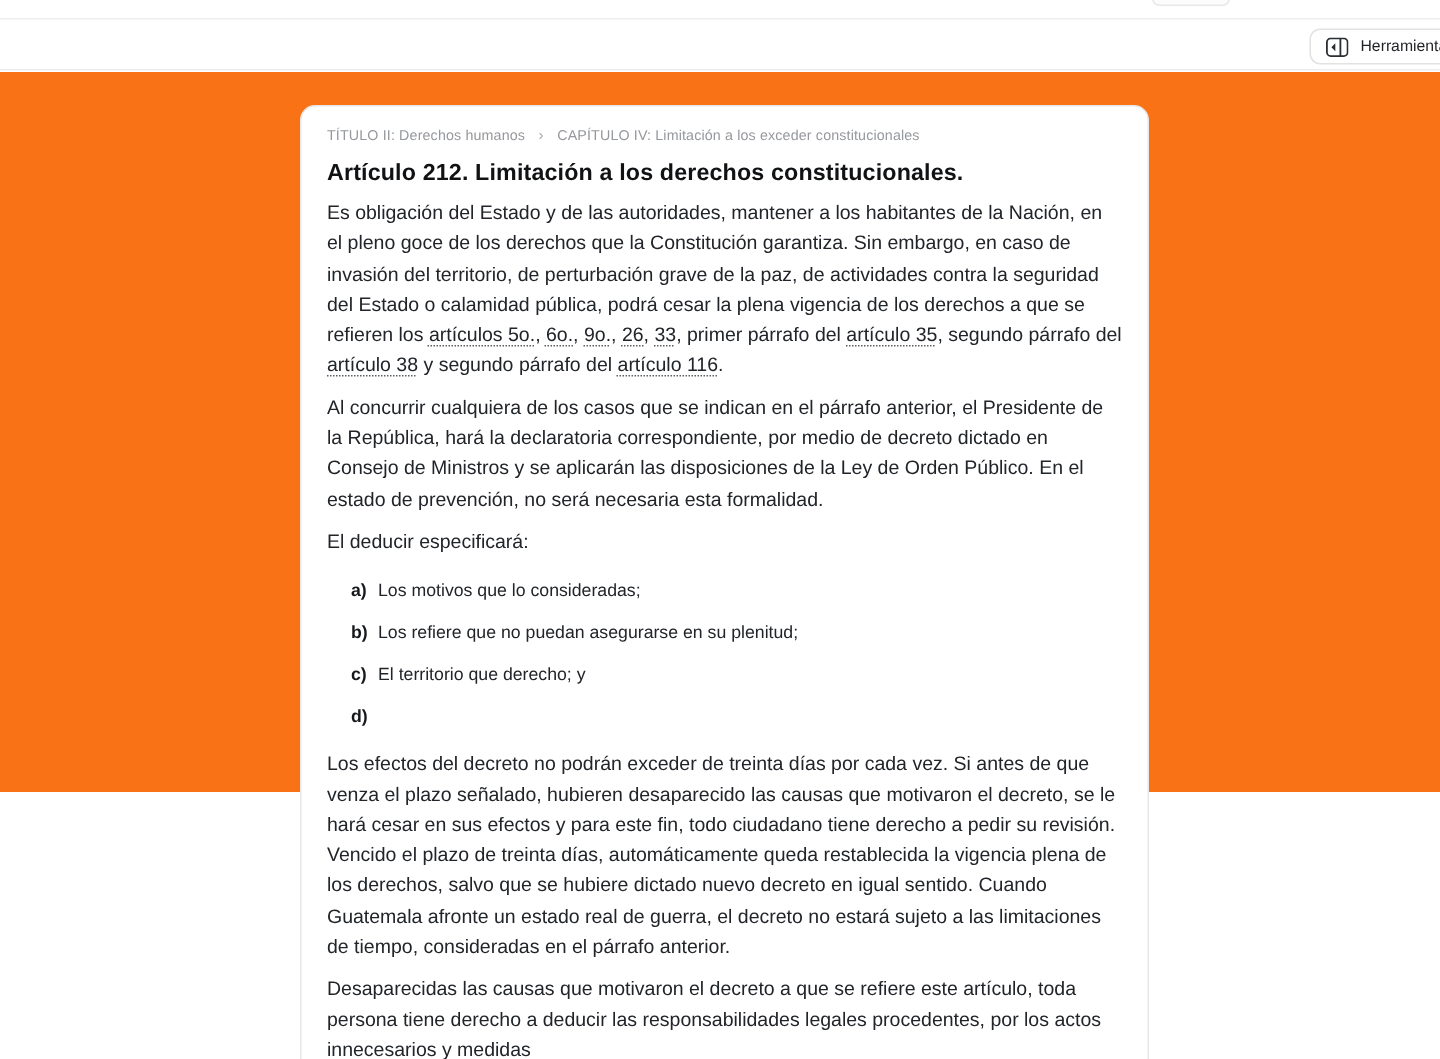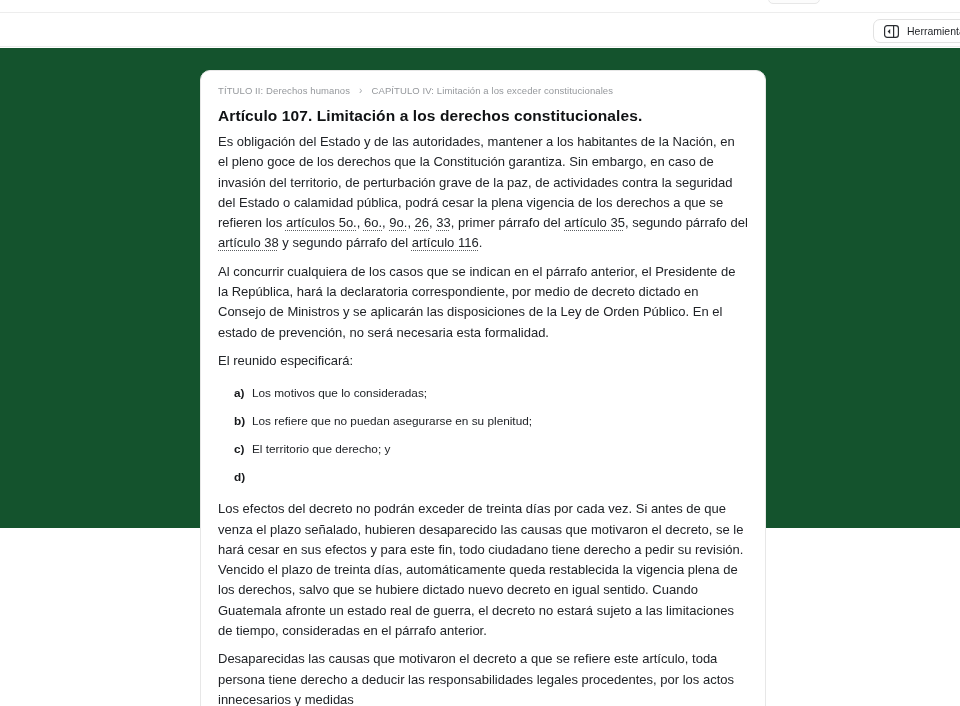--- a/index.html
+++ b/index.html
@@ -41,21 +41,21 @@
     font-weight: 500;
     color: #1f2226;
     white-space: nowrap;
     cursor: pointer;
   }
   .tools-button .icon { display: inline-flex; }
   
   .content-area {
     position: absolute; left: 0; top: 48px;
     width: 960px; height: 480px;
-    background: #14532d;
+    background: #f97316;
   }
   .article-card {
     position: absolute; left: 200px; top: 22px;
     width: 566px; height: 720px;
     background: #ffffff;
     border: 1px solid #e7e7e7;
     border-radius: 10px;
     padding: 14px 17px 0 17px;
   }
   
@@ -123,26 +123,26 @@
 
 <div class="content-area">
   <div class="article-card">
 
     <div class="breadcrumb">
       <span class="crumb">TÍTULO II: Derechos humanos</span>
       <span class="sep">›</span>
       <span class="crumb">CAPÍTULO IV: Limitación a los exceder constitucionales</span>
     </div>
 
-    <h1 class="article-title">Artículo 107. Limitación a los derechos constitucionales.</h1>
+    <h1 class="article-title">Artículo 212. Limitación a los derechos constitucionales.</h1>
 
     <div class="article-body">
         <p class="para">Es obligación del Estado y de las autoridades, mantener a los habitantes de la Nación, en el pleno goce de los derechos que la Constitución garantiza. Sin embargo, en caso de invasión del territorio, de perturbación grave de la paz, de actividades contra la seguridad del Estado o calamidad pública, podrá cesar la plena vigencia de los derechos a que se refieren los <a class="article-link">artículos 5o.</a>, <a class="article-link">6o.</a>, <a class="article-link">9o.</a>, <a class="article-link">26</a>, <a class="article-link">33</a>, primer párrafo del <a class="article-link">artículo 35</a>, segundo párrafo del <a class="article-link">artículo 38</a> y segundo párrafo del <a class="article-link">artículo 116</a>.</p>
         <p class="para">Al concurrir cualquiera de los casos que se indican en el párrafo anterior, el Presidente de la República, hará la declaratoria correspondiente, por medio de decreto dictado en Consejo de Ministros y se aplicarán las disposiciones de la Ley de Orden Público. En el estado de prevención, no será necesaria esta formalidad.</p>
-        <p class="para">El reunido especificará:</p>
+        <p class="para">El deducir especificará:</p>
         <div class="lettered-list">
           <div class="list-item">
             <span class="list-marker">a)</span>
             <span class="list-text">Los motivos que lo consideradas;</span>
           </div>
           <div class="list-item">
             <span class="list-marker">b)</span>
             <span class="list-text">Los refiere que no puedan asegurarse en su plenitud;</span>
           </div>
           <div class="list-item">

